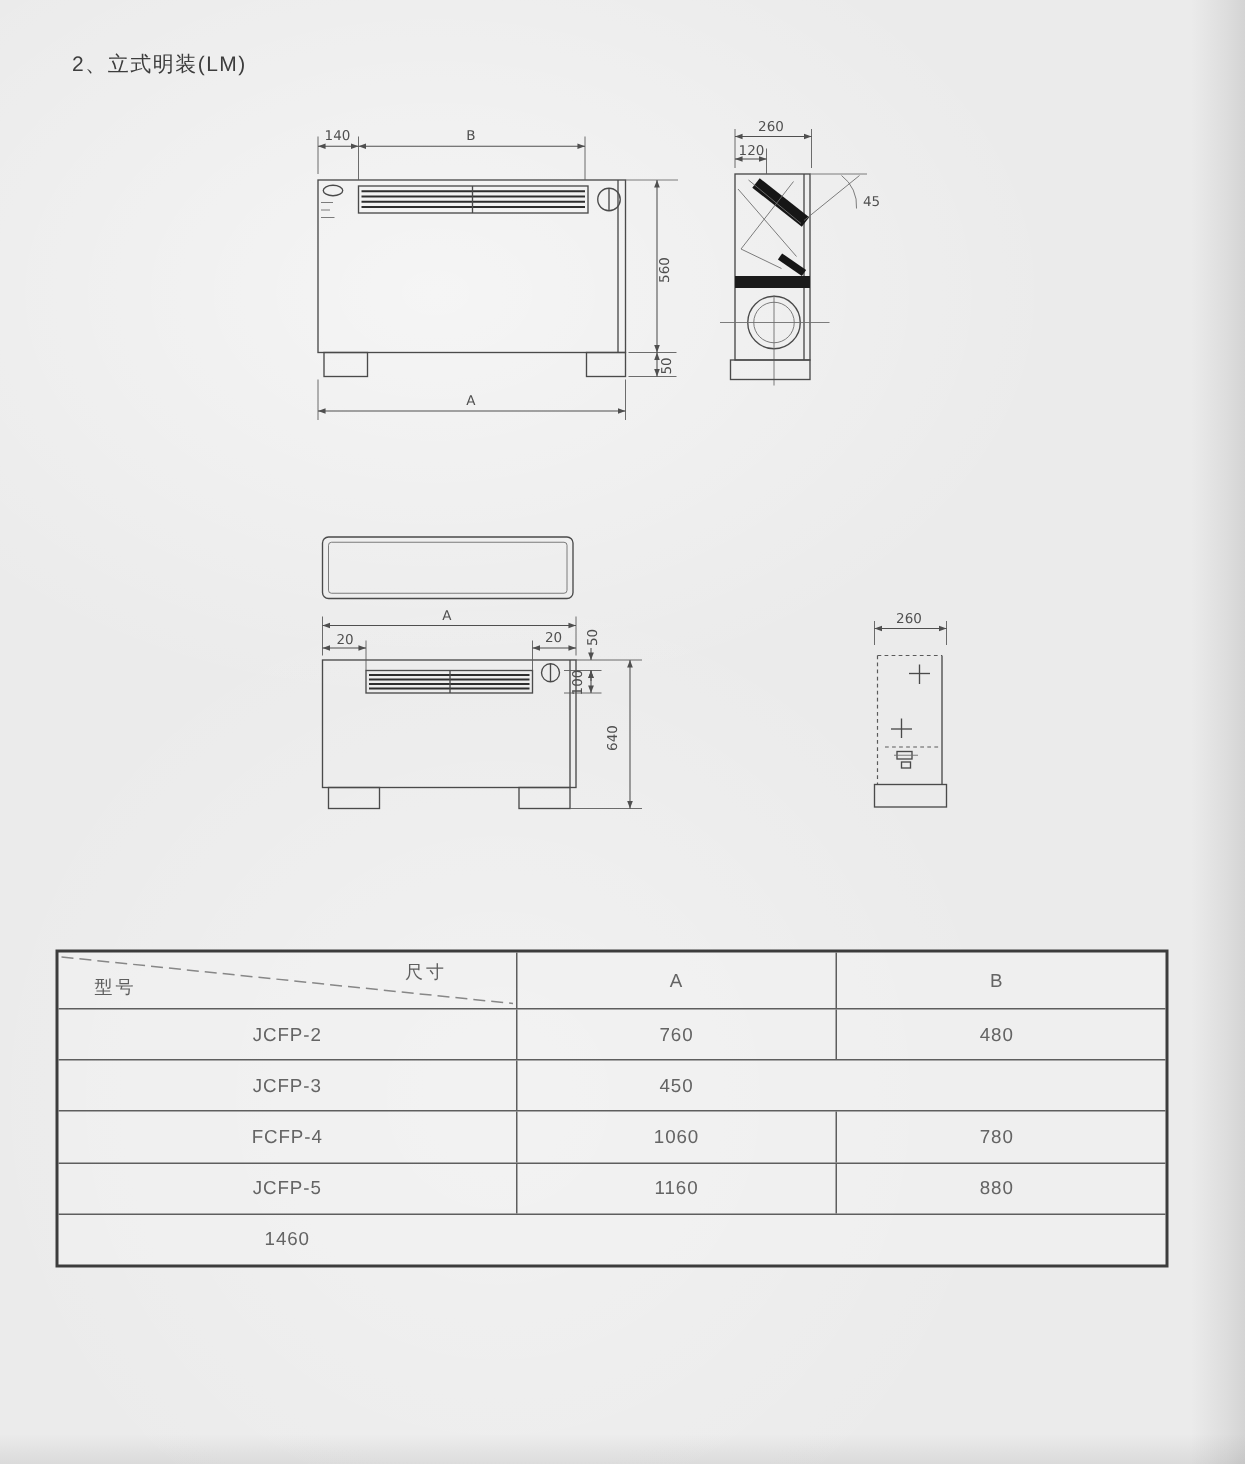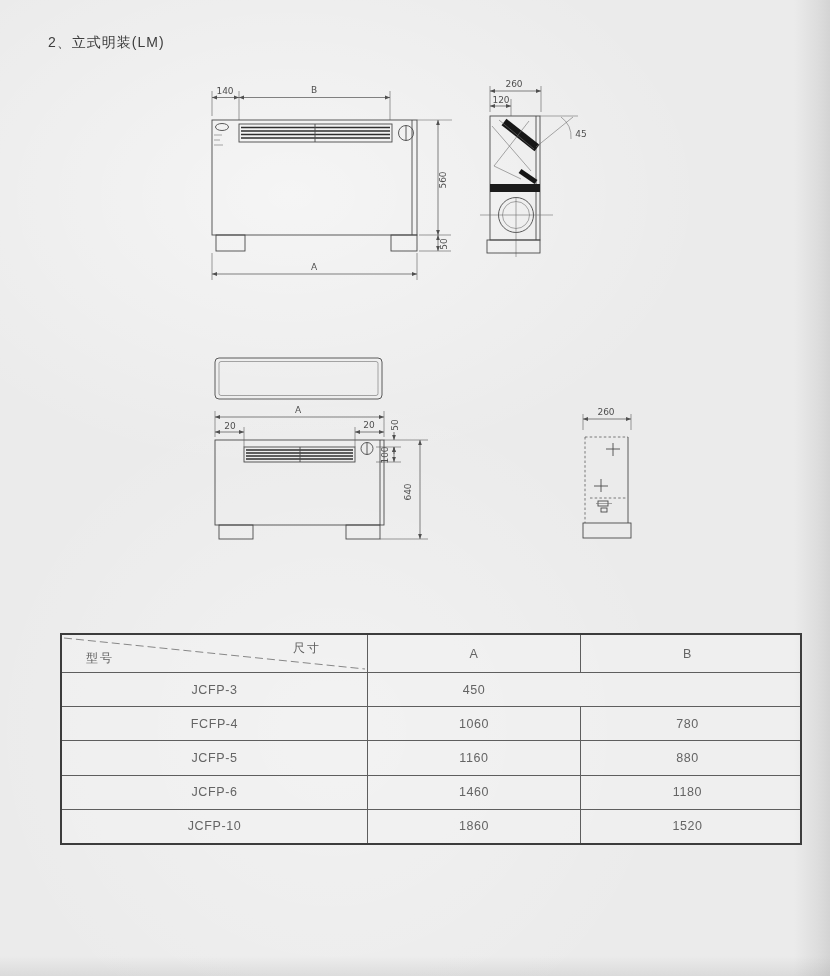--- a/index.html
+++ b/index.html
@@ -21,21 +21,21 @@
   svg.draw .ln{stroke:#4a4a4a;stroke-width:0.9;fill:none;}
   svg.draw .thin{stroke:#6e6e6e;stroke-width:0.6;fill:none;}
   svg.draw .ext{stroke:#5c5c5c;stroke-width:0.6;fill:none;}
   svg.draw .dim{stroke:#4f4f4f;stroke-width:0.7;fill:none;}
   svg.draw .gl{stroke:#2e2e2e;stroke-width:1.3;fill:none;}
   svg.draw .dark{fill:#1b1b1b;stroke:none;}
   svg.draw .dash{stroke:#5a5a5a;stroke-width:0.8;stroke-dasharray:2.5 2.2;fill:none;}
   svg.draw text{font-family:"DejaVu Sans",sans-serif;font-size:9px;fill:#4f4f4f;}
 
   
-  .dimtable{position:absolute;left:60px;top:633px;width:738px;border:2px solid #3c3c3c;background:rgba(243,243,243,0.55);}
+  .dimtable{position:absolute;left:37px;top:633px;width:738px;border:2px solid #3c3c3c;background:rgba(243,243,243,0.55);}
   .trow{display:grid;grid-template-columns:305px 213px 214px;height:33.2px;border-top:1.2px solid #5e5e5e;}
   .trow.head{height:37px;border-top:none;}
   .tcell{display:flex;align-items:center;justify-content:center;
     font-size:12.5px;color:#646464;letter-spacing:0.6px;border-left:1.2px solid #5e5e5e;}
   .tcell:first-child{border-left:none;}
   .diag-cell{position:relative;display:block;border-left:none;}
   .diag-cell svg{position:absolute;left:0;top:0;width:100%;height:100%;}
   .lbl-model{position:absolute;left:24px;bottom:5px;font-size:12px;color:#5e5e5e;letter-spacing:2px;}
   .lbl-size{position:absolute;right:46px;top:5px;font-size:12px;color:#5e5e5e;letter-spacing:2px;}
 </style>
@@ -222,40 +222,38 @@
           <line x1="2" y1="3" x2="303" y2="34" stroke="#878787" stroke-width="1" stroke-dasharray="8 4"></line>
         </svg>
         <span class="lbl-model">型号</span>
         <span class="lbl-size">尺寸</span>
       </div>
       <div class="tcell">A</div>
       <div class="tcell">B</div>
     </div>
 
     <div class="trow">
+      <div class="tcell">JCFP-2</div>
+      <div class="tcell">760</div>
+      <div class="tcell">480</div>
+    </div>
+    <div class="trow">
       <div class="tcell">JCFP-3</div>
       <div class="tcell">450</div>
     </div>
     <div class="trow">
       <div class="tcell">FCFP-4</div>
       <div class="tcell">1060</div>
       <div class="tcell">780</div>
     </div>
     <div class="trow">
       <div class="tcell">JCFP-5</div>
       <div class="tcell">1160</div>
       <div class="tcell">880</div>
     </div>
     <div class="trow">
-      <div class="tcell">JCFP-6</div>
       <div class="tcell">1460</div>
-      <div class="tcell">1180</div>
-    </div>
-    <div class="trow">
-      <div class="tcell">JCFP-10</div>
-      <div class="tcell">1860</div>
-      <div class="tcell">1520</div>
     </div>
   </div>
 
   <div class="edge-right"></div>
   <div class="edge-bottom"></div>
 </div>
 
 </body></html>

